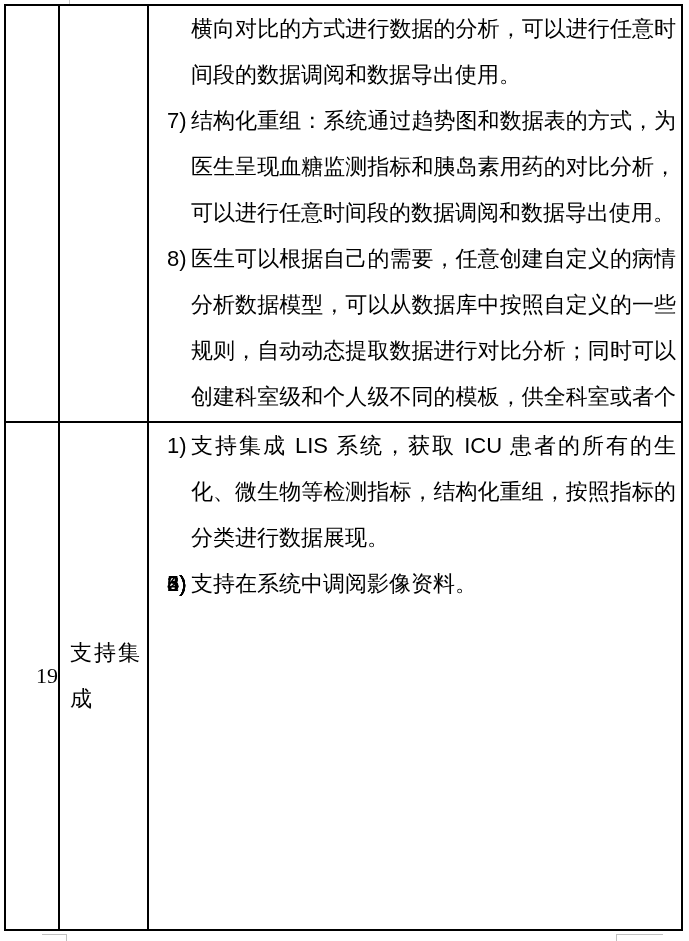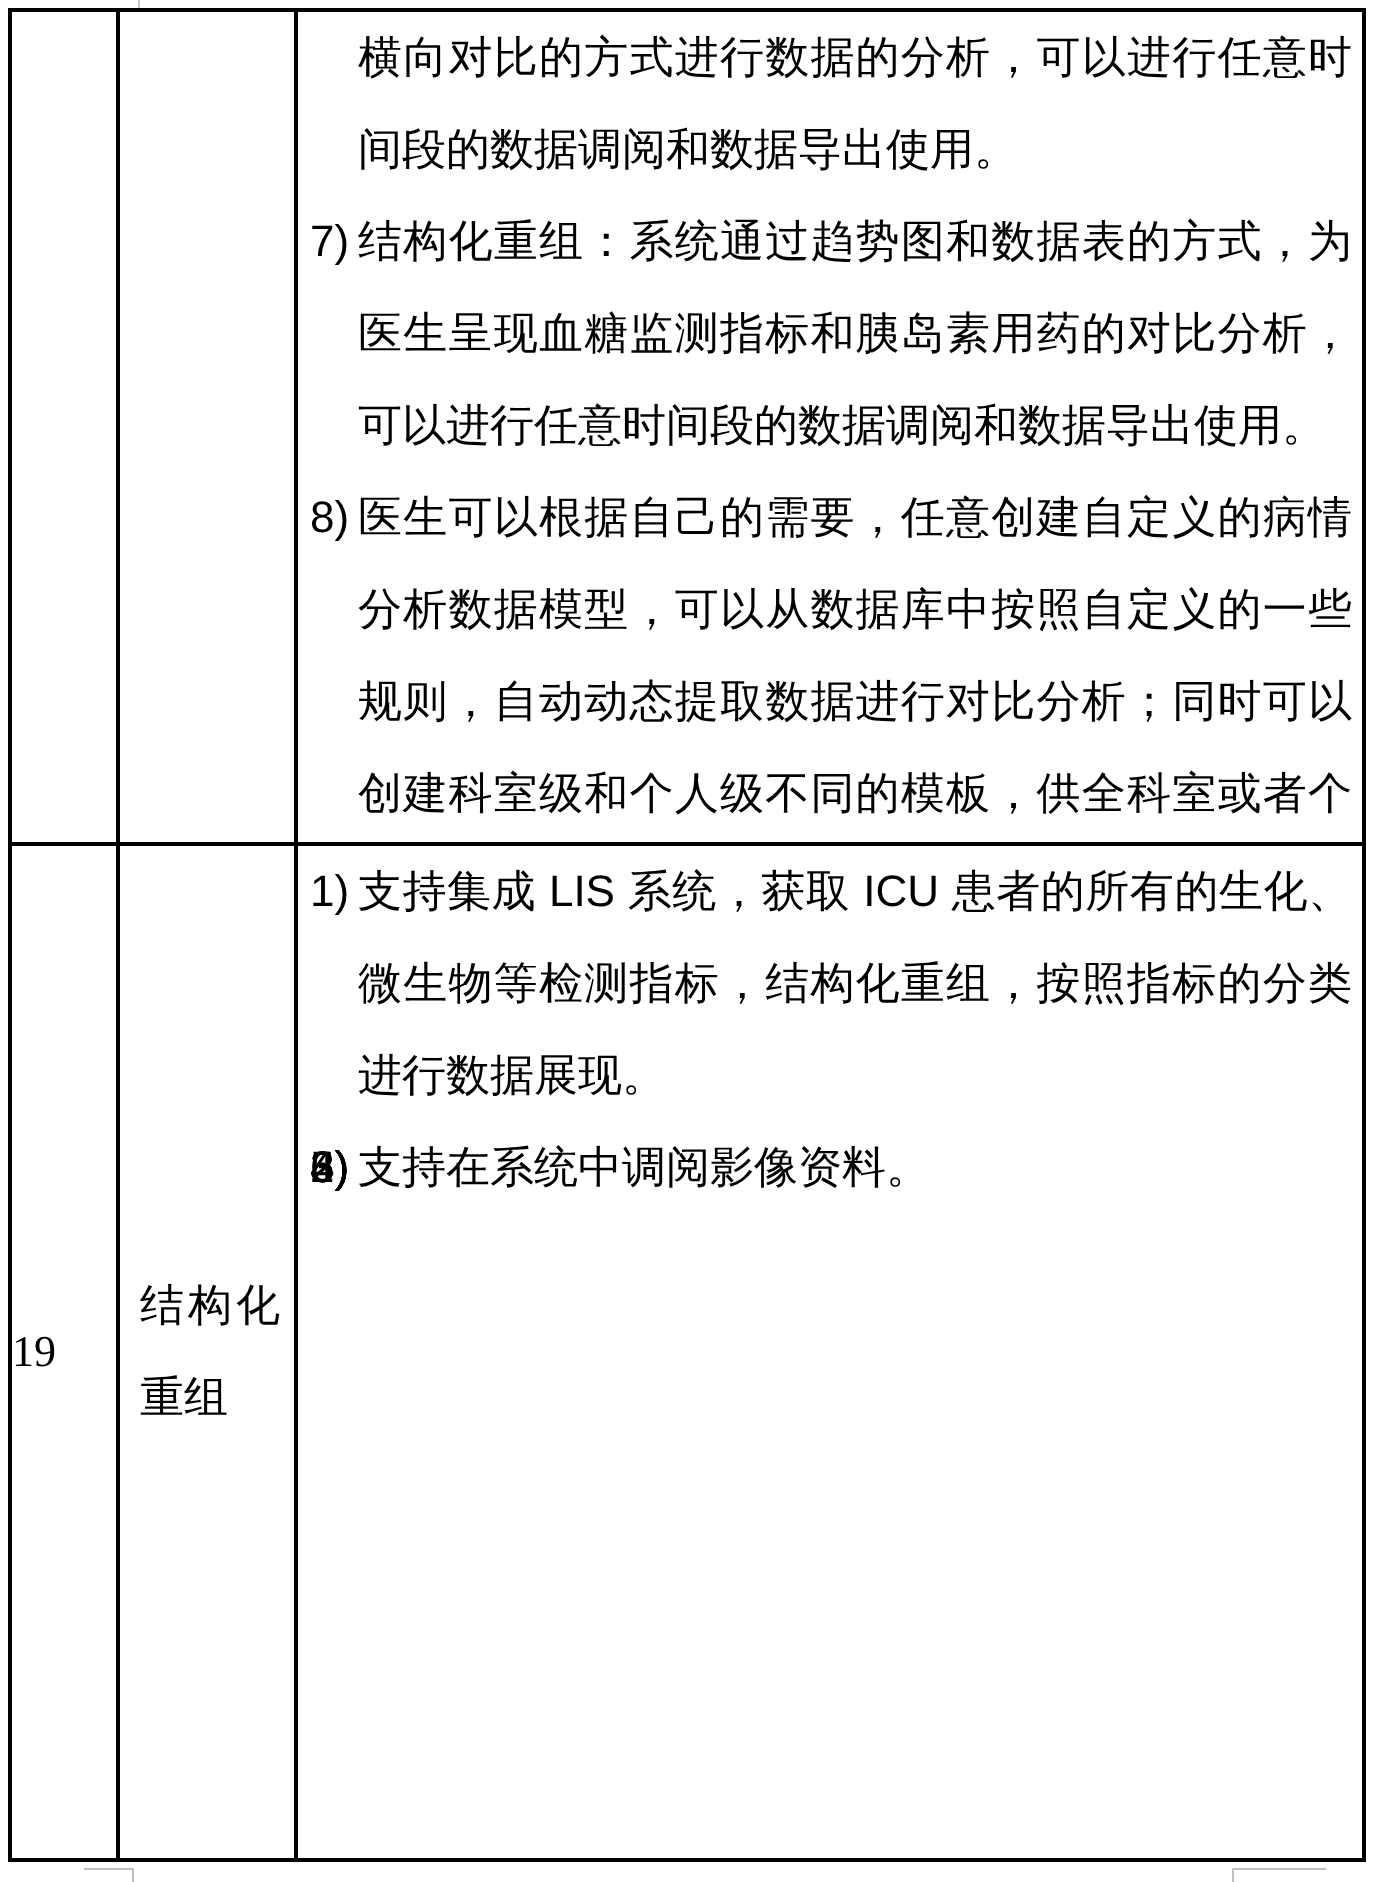--- a/index.html
+++ b/index.html
@@ -23,21 +23,21 @@
     display: grid;
     grid-template-columns: 54px 89px 1fr;
     grid-template-rows: 417px 1fr;
     background: #ffffff;
   }
   .cell { box-sizing: border-box; overflow: hidden; }
   .cell.c1, .cell.c2 { border-right: 2px solid #000000; }
   .cell.r1 { border-bottom: 2px solid #000000; }
 
   .cell.c1 {
-    display: flex; align-items: center; justify-content: flex-start;
+    display: flex; align-items: center; justify-content: flex-end;
     font-family: "Liberation Serif", serif;
     font-size: 22px;
   }
   .cell.c2 { display: flex; align-items: center; padding-left: 10px; }
   .cat {
     display: block;
     width: 70px;
     font-size: 22px;
     line-height: 46px;
     text-align: justify;
@@ -47,20 +47,21 @@
   .cell.c3 {
     padding: 0 5px 0 4px;
     font-size: 22px;
     line-height: 46px;
   }
   .item {
     position: relative;
     padding-left: 26px;
     text-align: justify;
     text-justify: inter-ideograph;
+    margin-left: 12px;
   }
   .item .num { position: absolute; left: 2px; top: 0; }
 
   
   .ghost { position: absolute; box-sizing: border-box; }
   .ghost-top    { left: 69px;  top: 0;     width: 1px;  height: 4px; background: #c8c8c8; }
   .ghost-bottom-left  { left: 42px;  top: 934px; width: 25px; height: 7px;
                         border-top: 1px solid #c0c0c0; border-right: 1px solid #c0c0c0; }
   .ghost-bottom-right { left: 616px; top: 934px; width: 47px; height: 7px;
                         border-top: 1px solid #c0c0c0; border-left: 1px solid #c0c0c0; }
@@ -83,21 +84,21 @@
     <div class="cell c3 r1">
         <div class="item no-num"><span class="txt">横向对比的方式进行数据的分析，可以进行任意时间段的数据调阅和数据导出使用。</span></div>
         <div class="item"><span class="num">7)</span><span class="txt">结构化重组：系统通过趋势图和数据表的方式，为医生呈现血糖监测指标和胰岛素用药的对比分析，可以进行任意时间段的数据调阅和数据导出使用。</span></div>
         <div class="item"><span class="num">8)</span><span class="txt">医生可以根据自己的需要，任意创建自定义的病情分析数据模型，可以从数据库中按照自定义的一些规则，自动动态提取数据进行对比分析；同时可以创建科室级和个人级不同的模板，供全科室或者个人临床使用。</span></div>
       </div>
 
     <div class="cell c1 r2">
       <span>19</span>
     </div>
     <div class="cell c2 r2">
-      <span class="cat">结构化重组</span>
+      <span class="cat">支持集成</span>
     </div>
     <div class="cell c3 r2">
         <div class="item"><span class="num">1)</span><span class="txt">支持集成 LIS 系统，获取 ICU 患者的所有的生化、微生物等检测指标，结构化重组，按照指标的分类进行数据展现。</span></div>
         <div class="item"><span class="num">2)</span></div>
         <div class="item"><span class="num">3)</span></div>
         <div class="item"><span class="num">4)</span></div>
         <div class="item"><span class="num">5)</span></div>
         <div class="item"><span class="num">6)</span><span class="txt">支持在系统中调阅影像资料。</span></div>
       </div>
 

